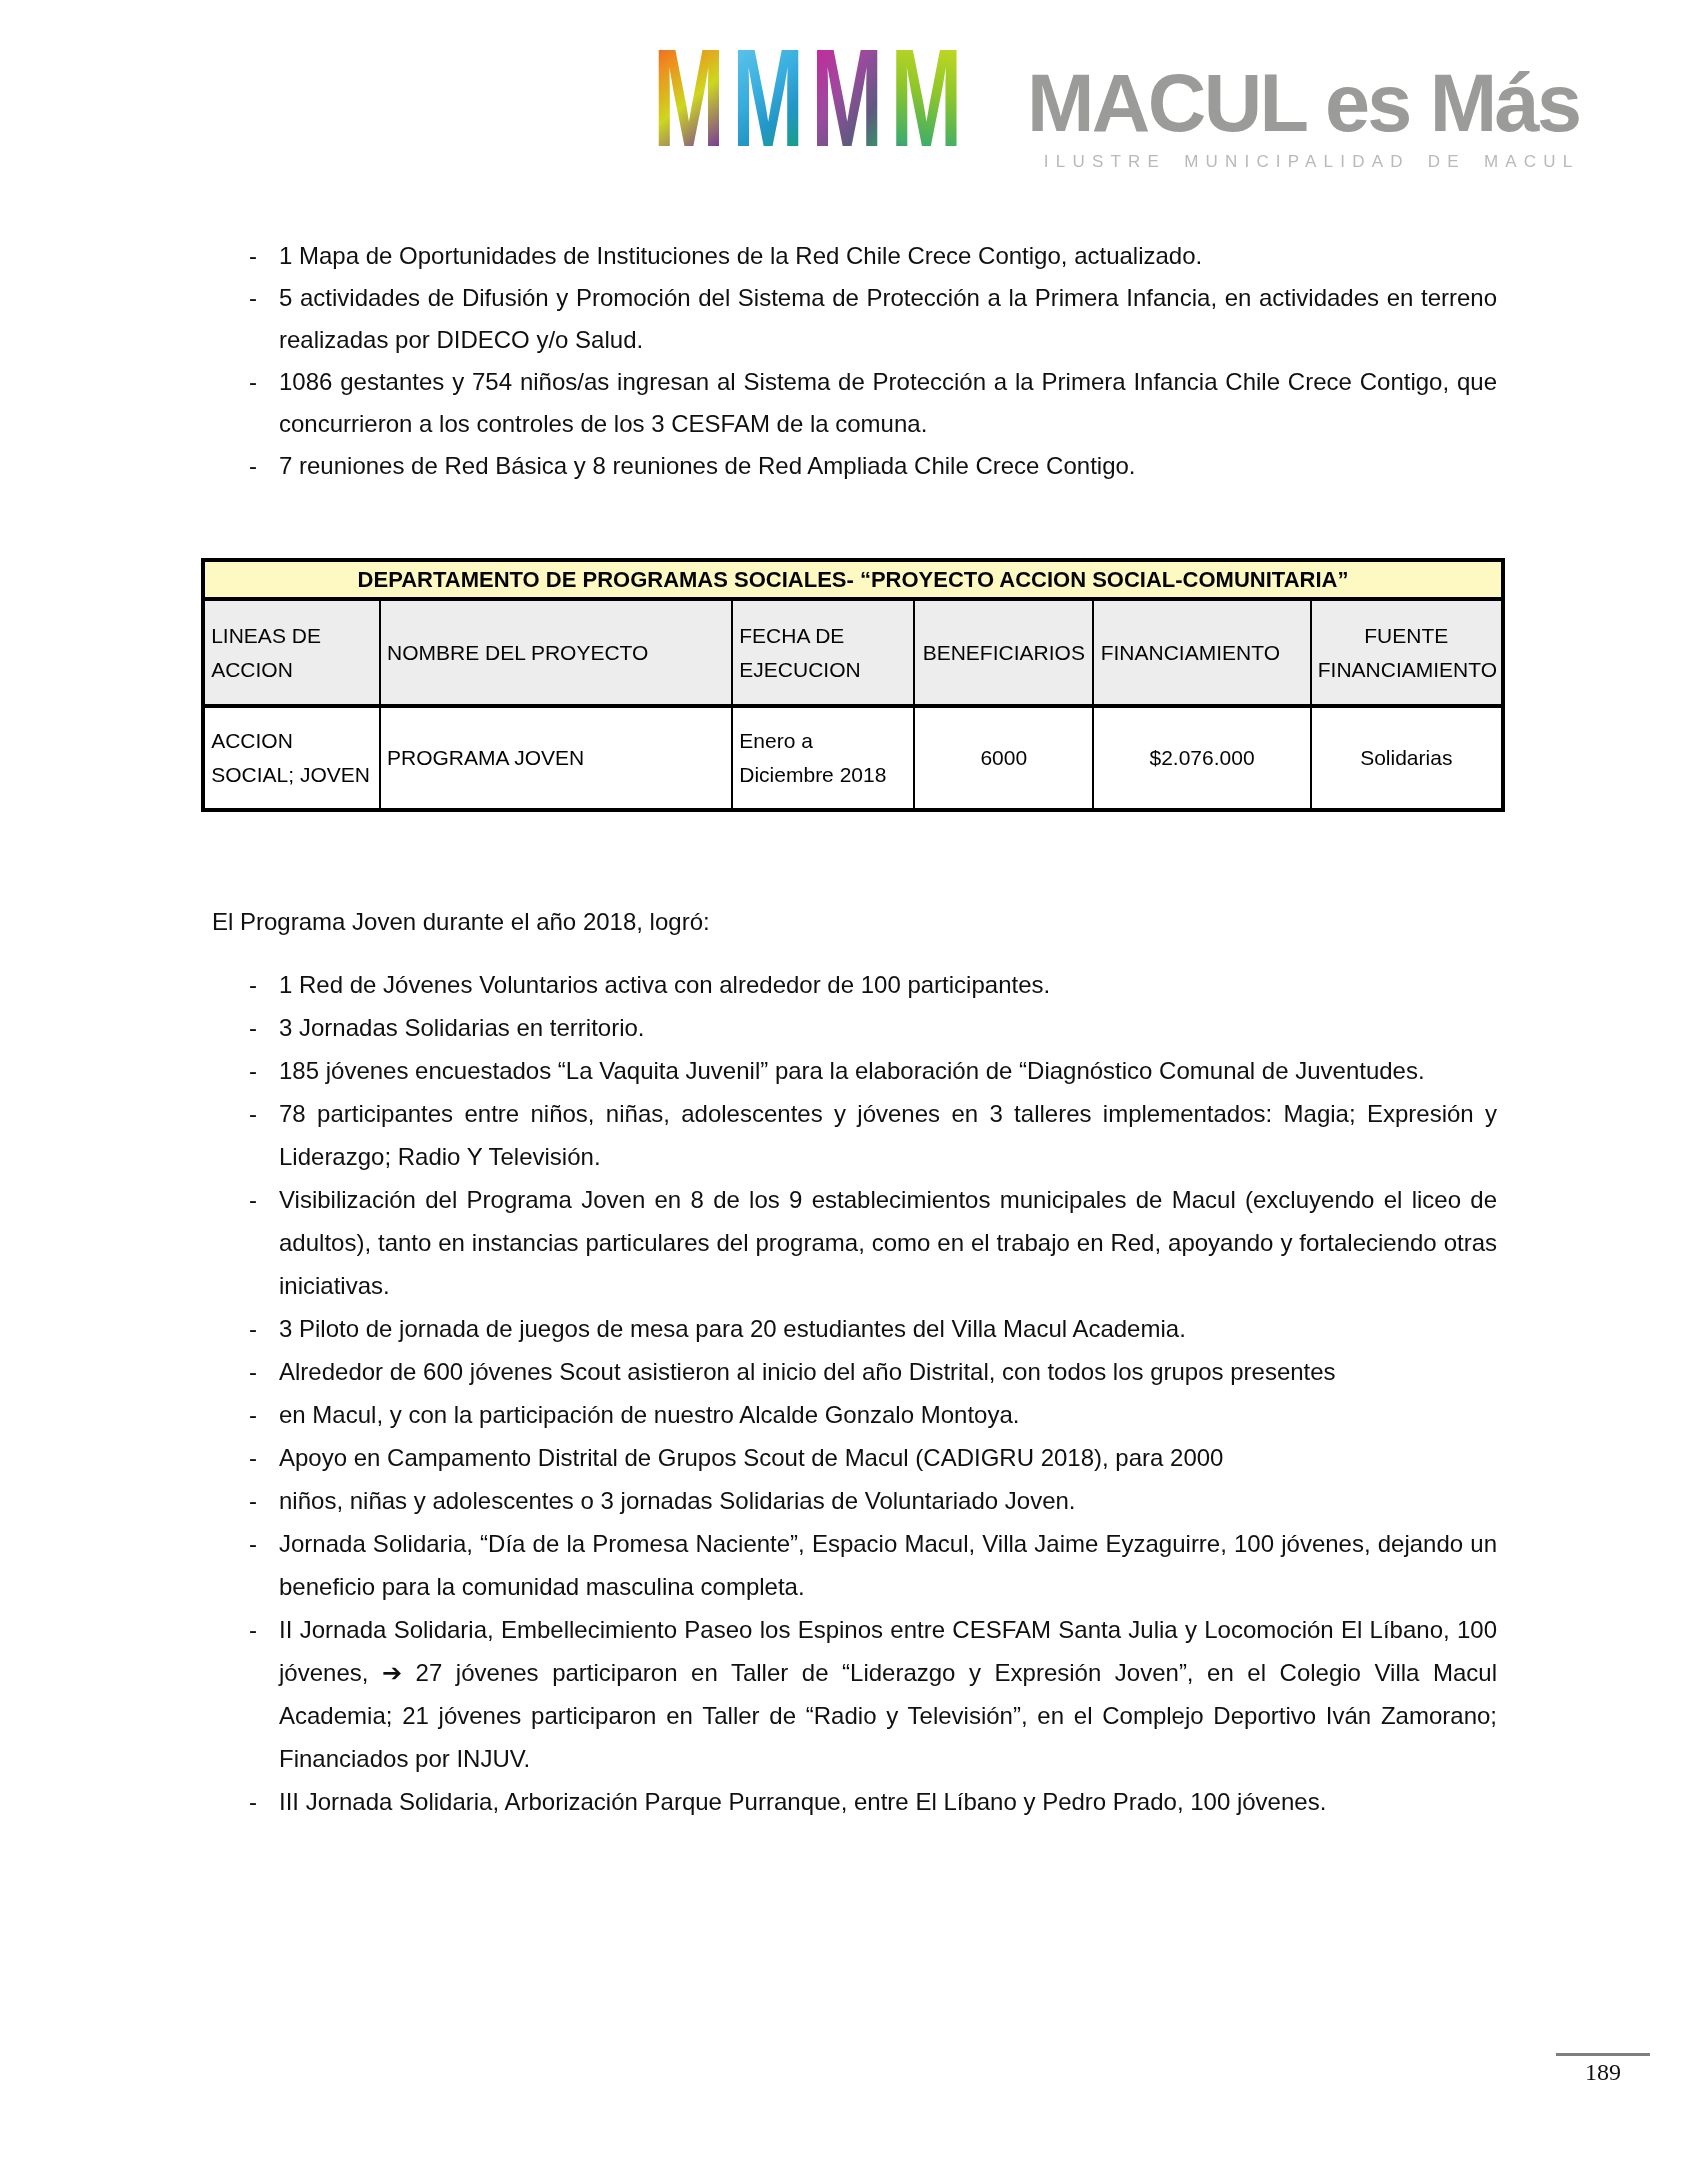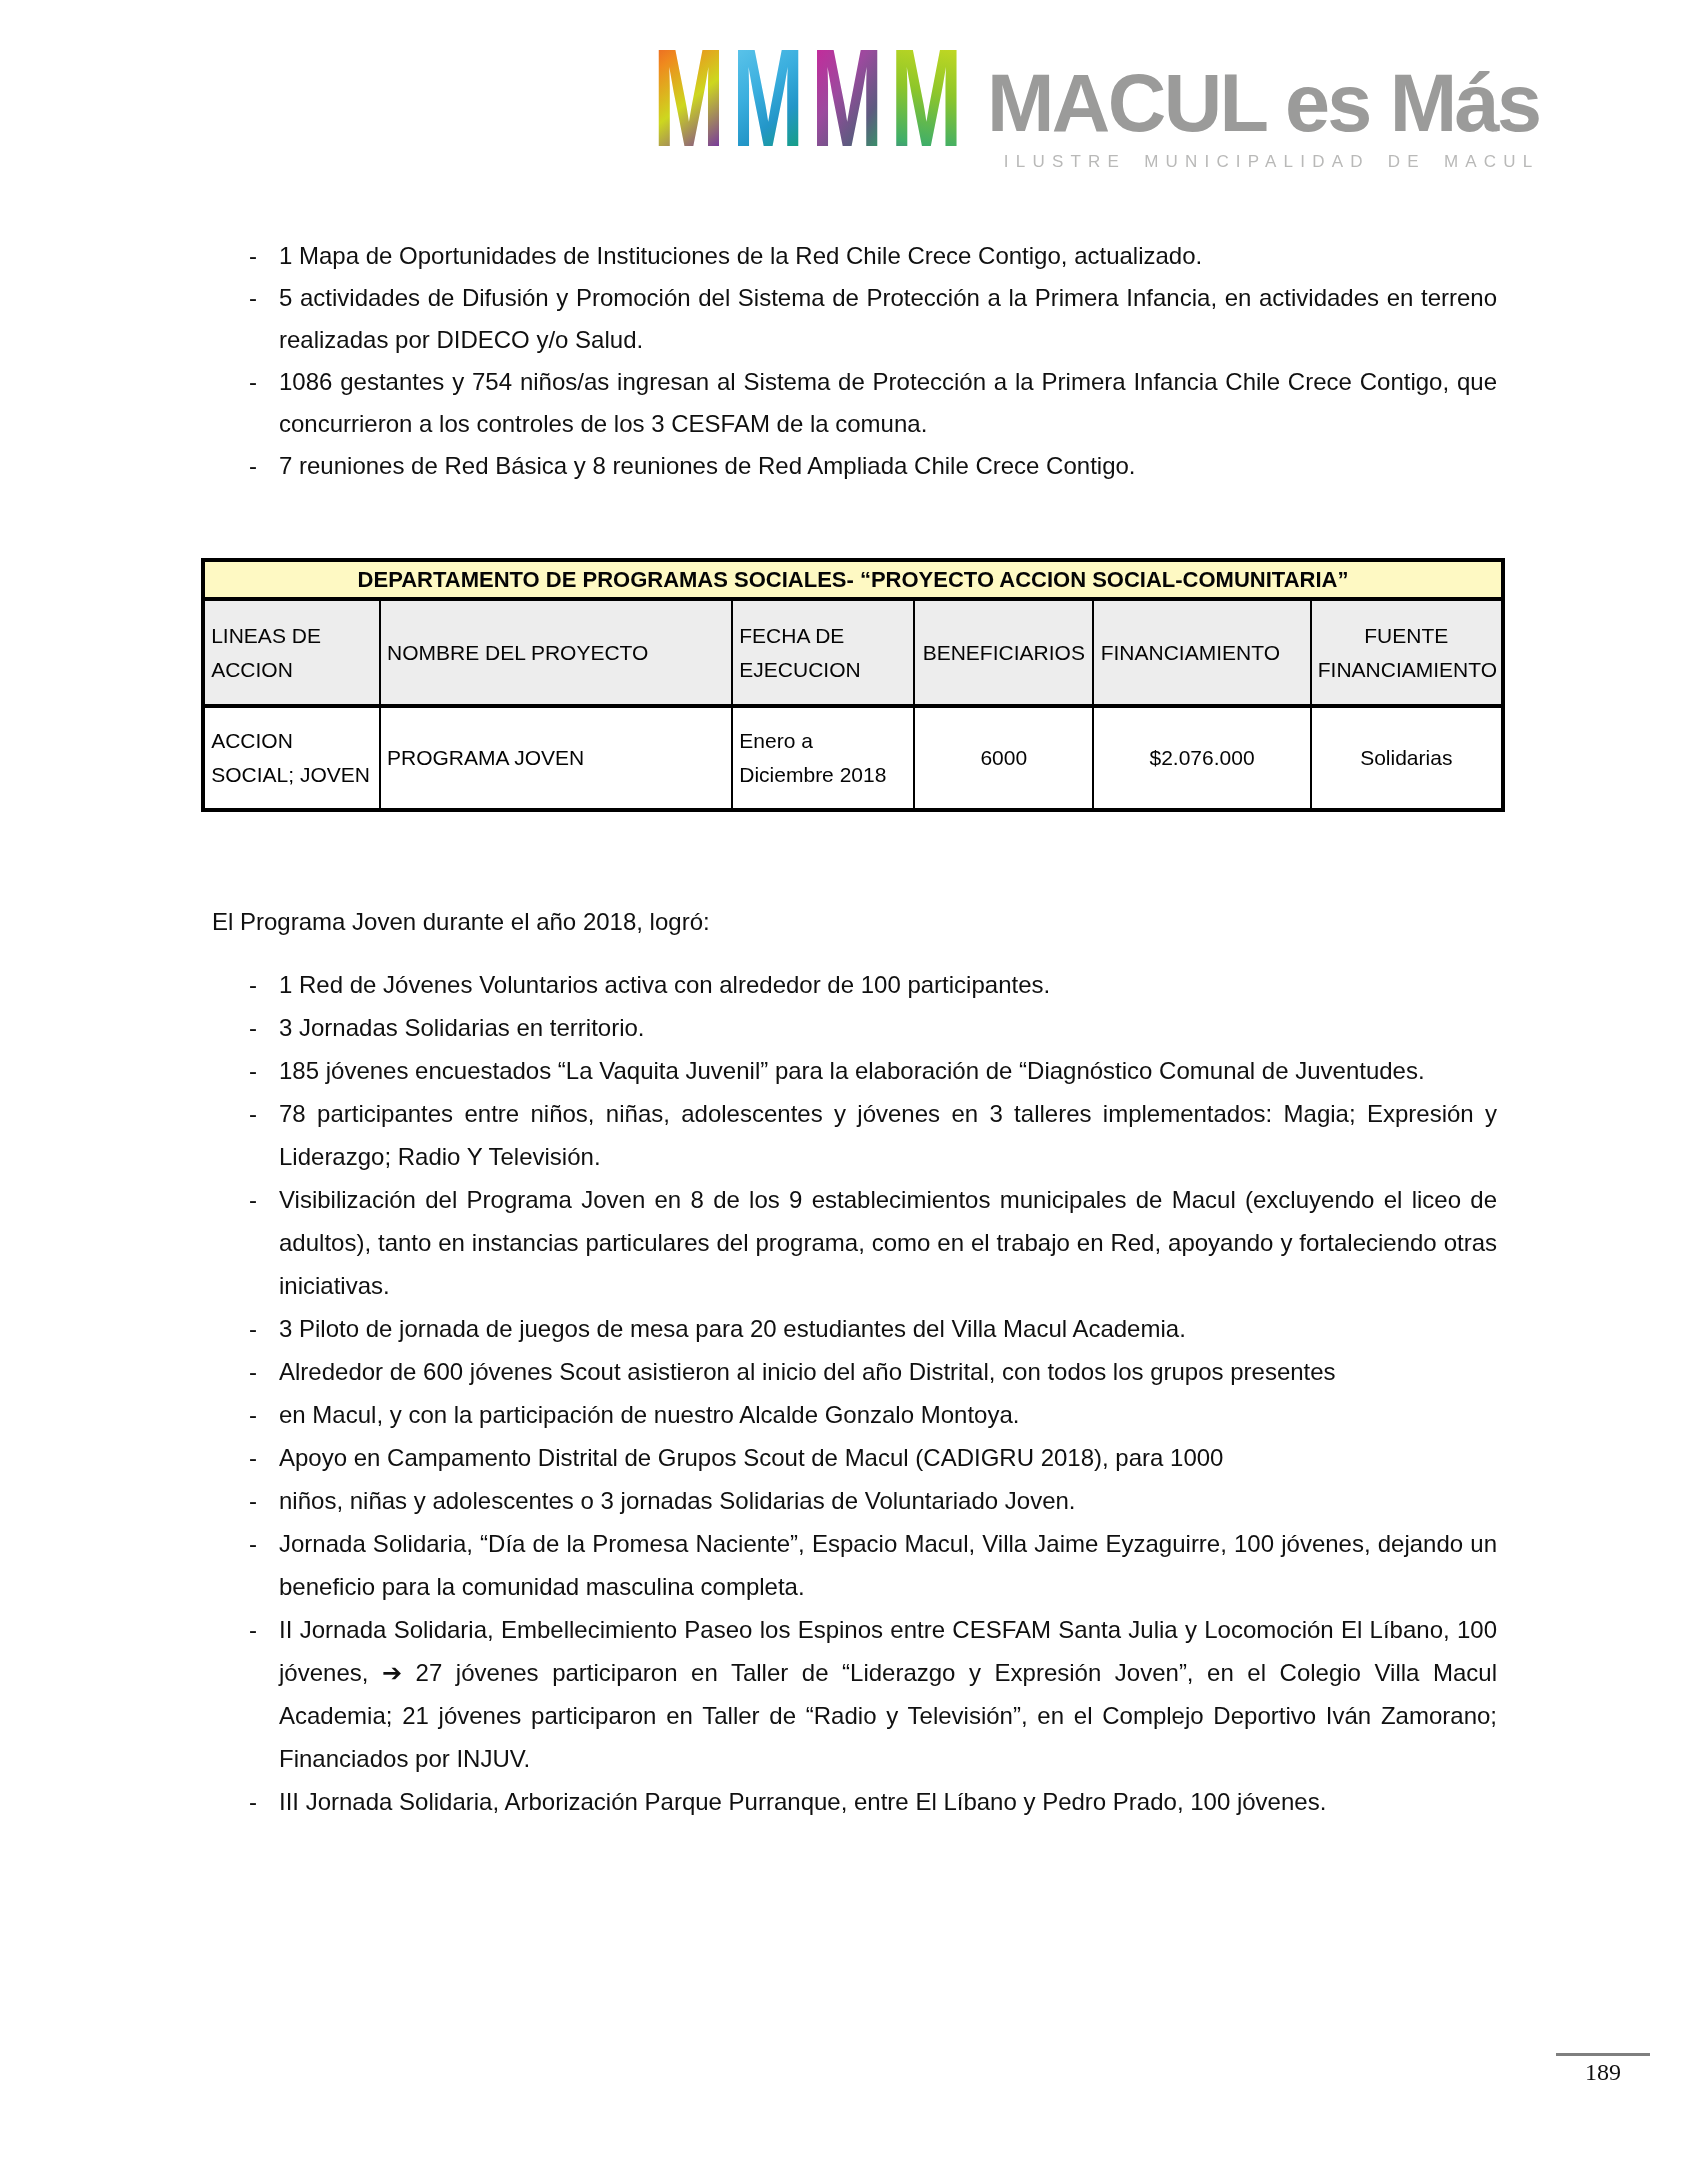--- a/index.html
+++ b/index.html
@@ -8,21 +8,21 @@
     font-family:"Liberation Sans","DejaVu Sans",sans-serif; color:#101010;
     overflow:hidden;
   }
 
   
   .logo { position:absolute; left:653px; top:44px; display:flex; align-items:flex-start; gap:23px; }
   .logo-ms svg { display:block; font-family:"Liberation Sans","DejaVu Sans",sans-serif; }
   .logo-text { padding-top:19.4px; }
   .logo-title {
     font-size:81px; font-weight:bold; color:#9b9b9a; letter-spacing:-2.6px;
-    line-height:1; white-space:nowrap;
+    line-height:1; white-space:nowrap;margin-left:40px;
   }
   .logo-subtitle {
     margin-top:8px; font-size:17px; color:#b9b9b8; letter-spacing:7.2px;
     word-spacing:6.2px; white-space:nowrap;text-align:right;
   }
 
   
   .bullet-list { position:absolute; left:235px; width:1262px; margin:0; padding:0; list-style:none; font-size:24px; }
   .bullet-list li { display:flex; }
   #list-top { top:235px; line-height:42px; }
@@ -191,21 +191,21 @@
     <li>
       <span class="marker">-</span>
       <span class="btext">Alrededor de 600 jóvenes Scout asistieron al inicio del año Distrital, con todos los grupos presentes</span>
     </li>
     <li>
       <span class="marker">-</span>
       <span class="btext">en Macul, y con la participación de nuestro Alcalde Gonzalo Montoya.</span>
     </li>
     <li>
       <span class="marker">-</span>
-      <span class="btext">Apoyo en Campamento Distrital de Grupos Scout de Macul (CADIGRU 2018), para 1000</span>
+      <span class="btext">Apoyo en Campamento Distrital de Grupos Scout de Macul (CADIGRU 2018), para 2000</span>
     </li>
     <li>
       <span class="marker">-</span>
       <span class="btext">niños, niñas y adolescentes o 3 jornadas Solidarias de Voluntariado Joven.</span>
     </li>
     <li>
       <span class="marker">-</span>
       <span class="btext">Jornada Solidaria, “Día de la Promesa Naciente”, Espacio Macul, Villa Jaime Eyzaguirre, 100 jóvenes, dejando un beneficio para la comunidad masculina completa.</span>
     </li>
     <li>

